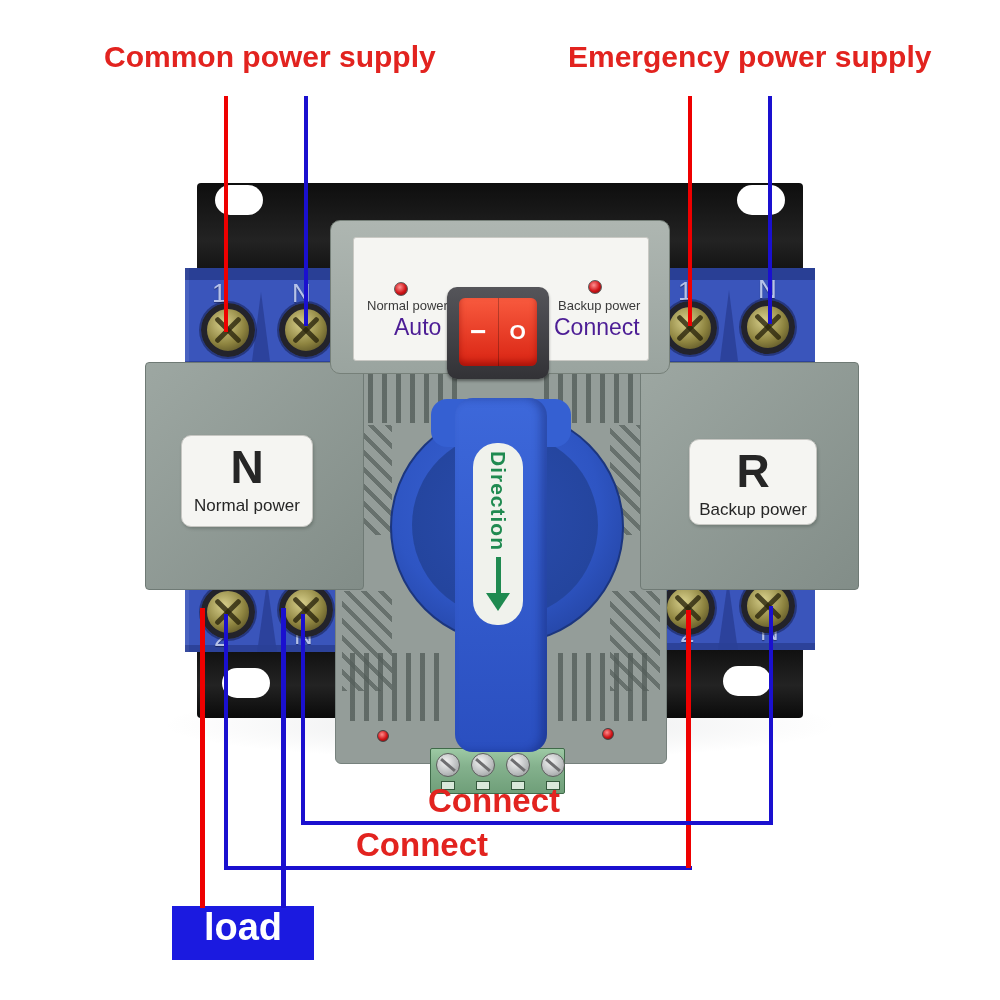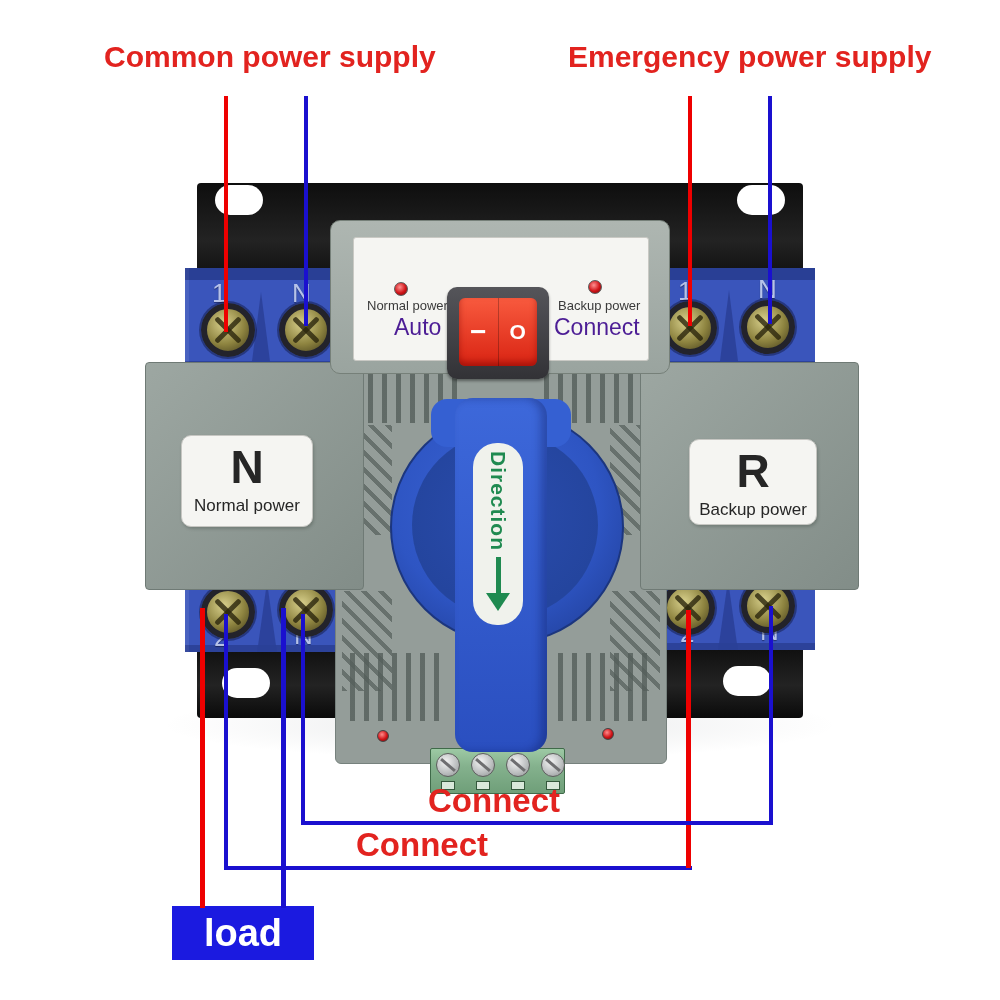--- a/index.html
+++ b/index.html
@@ -12,21 +12,21 @@
   .callout {
     position:absolute; color:var(--label_red); font-weight:bold;
     font-size:30px; text-align:center; letter-spacing:0px; white-space:nowrap;
   }
   .connect {
     position:absolute; color:var(--label_red); font-weight:bold;
     font-size:33px; white-space:nowrap;
   }
   .load-box {
     position:absolute; left:172px; top:906px; width:142px; height:54px;
-    background:var(--load_bg); display:flex; align-items:center; justify-content:center;
+    background:var(--load_bg); display:flex; align-items:flex-start; justify-content:center;
   }
   .load-box span { color:#ffffff; font-size:38px; font-weight:bold; }
 
   
   .vline, .hline { position:absolute; }
   .line-red  { background:var(--line_red); }
   .line-blue { background:var(--line_blue); }
 
   
   .bracket {

